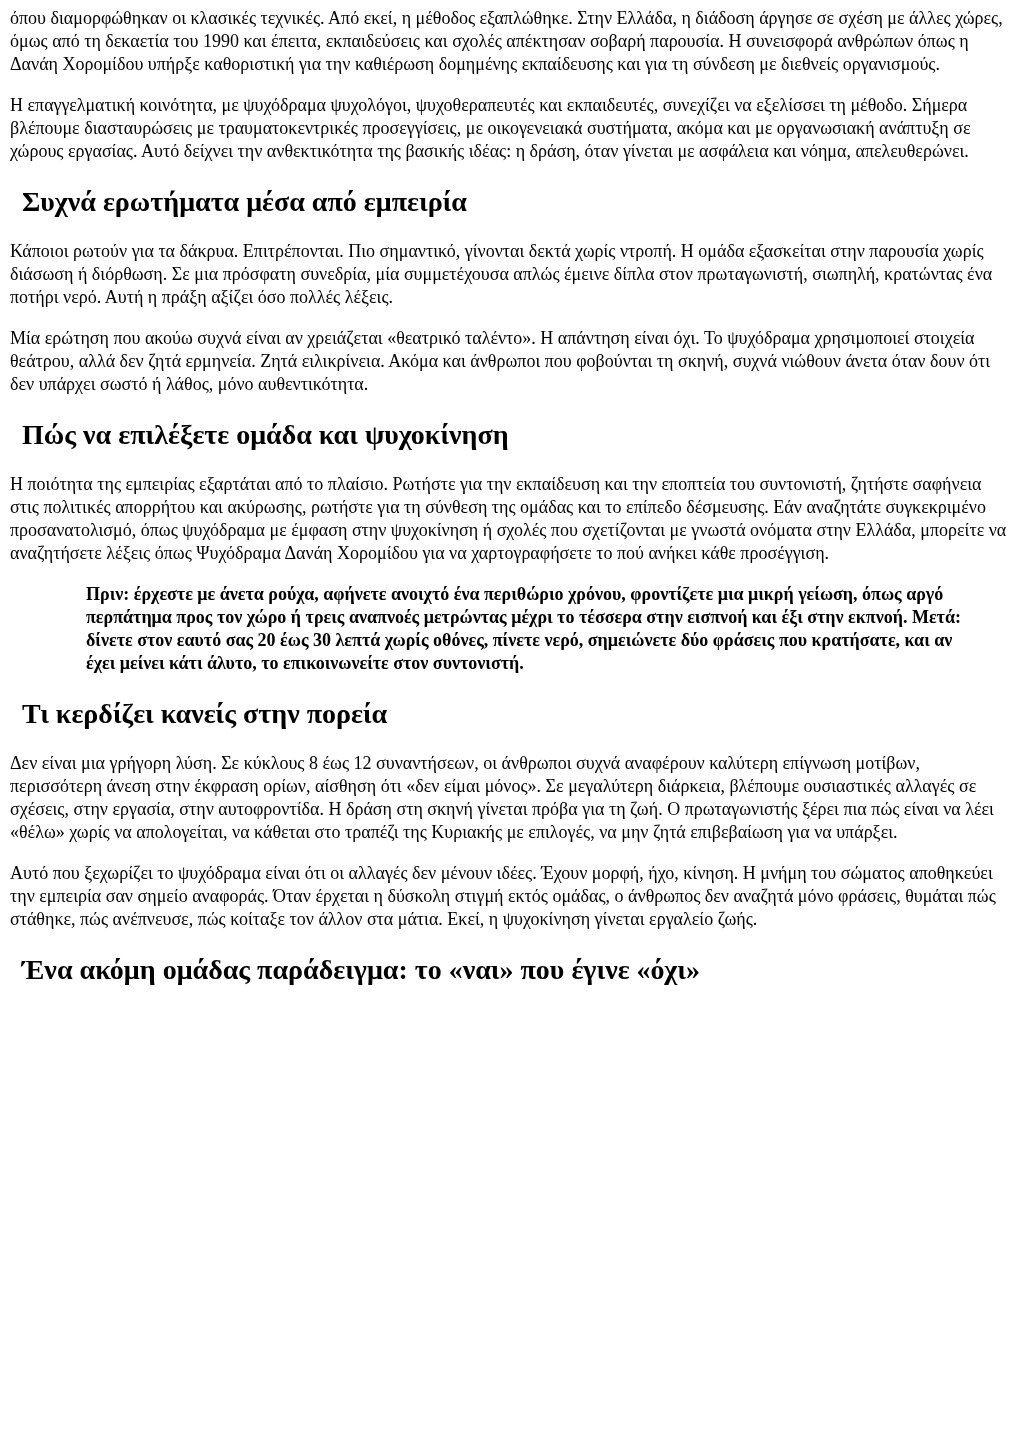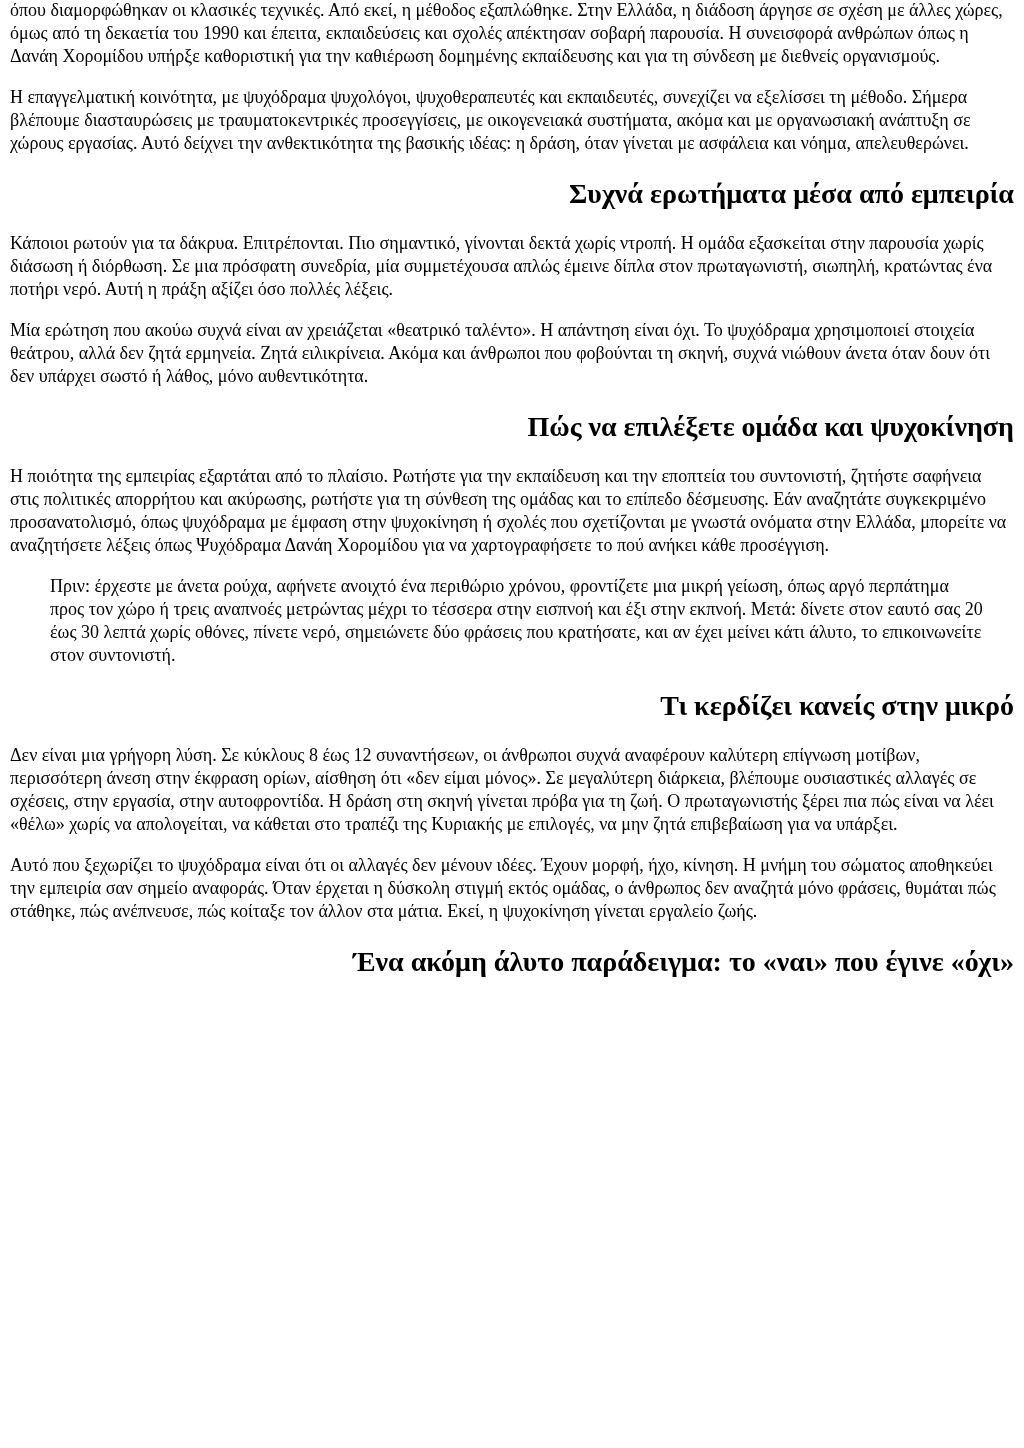--- a/index.html
+++ b/index.html
@@ -11,36 +11,36 @@
       width: 1024px;
       height: 1448px;
       overflow: hidden;
       font-family: "Liberation Serif", "DejaVu Serif", serif;
       color: #000000;
       font-size: 18px;
       line-height: 23px;
     }
     .page {
       position: relative;
-      padding: 0 10px 0 10px;
+      padding: 8px 10px 0 10px;
       margin-top: -1px;
     }
     p {
       margin: 0 0 18px 0;
     }
     h2 {
       font-family: "Liberation Serif", "DejaVu Serif", serif;
       font-size: 28px;
       line-height: 34px;
       font-weight: bold;
       margin: 22px 0 21px 12px;
-      text-align: right;
     }
     blockquote {
-      margin: 18px 30px 18px 40px;
+      margin: 18px 30px 18px 76px;
+      font-weight: bold;
     }
     blockquote p {
       margin: 0;
     }
   </style>
 </head>
 <body>
 
 <div class="page">
   <p>όπου διαμορφώθηκαν οι κλασικές τεχνικές. Από εκεί, η μέθοδος εξαπλώθηκε. Στην Ελλάδα, η διάδοση άργησε σε σχέση με άλλες χώρες, όμως από τη δεκαετία του 1990 και έπειτα, εκπαιδεύσεις και σχολές απέκτησαν σοβαρή παρουσία. Η συνεισφορά ανθρώπων όπως η Δανάη Χορομίδου υπήρξε καθοριστική για την καθιέρωση δομημένης εκπαίδευσης και για τη σύνδεση με διεθνείς οργανισμούς.</p>
@@ -50,18 +50,18 @@
   <p>Κάποιοι ρωτούν για τα δάκρυα. Επιτρέπονται. Πιο σημαντικό, γίνονται δεκτά χωρίς ντροπή. Η ομάδα εξασκείται στην παρουσία χωρίς διάσωση ή διόρθωση. Σε μια πρόσφατη συνεδρία, μία συμμετέχουσα απλώς έμεινε δίπλα στον πρωταγωνιστή, σιωπηλή, κρατώντας ένα ποτήρι νερό. Αυτή η πράξη αξίζει όσο πολλές λέξεις.</p>
   <p>Μία ερώτηση που ακούω συχνά είναι αν χρειάζεται «θεατρικό ταλέντο». Η απάντηση είναι όχι. Το ψυχόδραμα χρησιμοποιεί στοιχεία θεάτρου, αλλά δεν ζητά ερμηνεία. Ζητά ειλικρίνεια. Ακόμα και άνθρωποι που φοβούνται τη σκηνή, συχνά νιώθουν άνετα όταν δουν ότι δεν υπάρχει σωστό ή λάθος, μόνο αυθεντικότητα.</p>
 
   <h2>Πώς να επιλέξετε ομάδα και ψυχοκίνηση</h2>
   <p>Η ποιότητα της εμπειρίας εξαρτάται από το πλαίσιο. Ρωτήστε για την εκπαίδευση και την εποπτεία του συντονιστή, ζητήστε σαφήνεια στις πολιτικές απορρήτου και ακύρωσης, ρωτήστε για τη σύνθεση της ομάδας και το επίπεδο δέσμευσης. Εάν αναζητάτε συγκεκριμένο προσανατολισμό, όπως ψυχόδραμα με έμφαση στην ψυχοκίνηση ή σχολές που σχετίζονται με γνωστά ονόματα στην Ελλάδα, μπορείτε να αναζητήσετε λέξεις όπως Ψυχόδραμα Δανάη Χορομίδου για να χαρτογραφήσετε το πού ανήκει κάθε προσέγγιση.</p>
 
   <blockquote>
     <p>Πριν: έρχεστε με άνετα ρούχα, αφήνετε ανοιχτό ένα περιθώριο χρόνου, φροντίζετε μια μικρή γείωση, όπως αργό περπάτημα προς τον χώρο ή τρεις αναπνοές μετρώντας μέχρι το τέσσερα στην εισπνοή και έξι στην εκπνοή. Μετά: δίνετε στον εαυτό σας 20 έως 30 λεπτά χωρίς οθόνες, πίνετε νερό, σημειώνετε δύο φράσεις που κρατήσατε, και αν έχει μείνει κάτι άλυτο, το επικοινωνείτε στον συντονιστή.</p>
   </blockquote>
 
-  <h2>Τι κερδίζει κανείς στην μικρό</h2>
+  <h2>Τι κερδίζει κανείς στην πορεία</h2>
   <p>Δεν είναι μια γρήγορη λύση. Σε κύκλους 8 έως 12 συναντήσεων, οι άνθρωποι συχνά αναφέρουν καλύτερη επίγνωση μοτίβων, περισσότερη άνεση στην έκφραση ορίων, αίσθηση ότι «δεν είμαι μόνος». Σε μεγαλύτερη διάρκεια, βλέπουμε ουσιαστικές αλλαγές σε σχέσεις, στην εργασία, στην αυτοφροντίδα. Η δράση στη σκηνή γίνεται πρόβα για τη ζωή. Ο πρωταγωνιστής ξέρει πια πώς είναι να λέει «θέλω» χωρίς να απολογείται, να κάθεται στο τραπέζι της Κυριακής με επιλογές, να μην ζητά επιβεβαίωση για να υπάρξει.</p>
   <p>Αυτό που ξεχωρίζει το ψυχόδραμα είναι ότι οι αλλαγές δεν μένουν ιδέες. Έχουν μορφή, ήχο, κίνηση. Η μνήμη του σώματος αποθηκεύει την εμπειρία σαν σημείο αναφοράς. Όταν έρχεται η δύσκολη στιγμή εκτός ομάδας, ο άνθρωπος δεν αναζητά μόνο φράσεις, θυμάται πώς στάθηκε, πώς ανέπνευσε, πώς κοίταξε τον άλλον στα μάτια. Εκεί, η ψυχοκίνηση γίνεται εργαλείο ζωής.</p>
 
-  <h2>Ένα ακόμη άλυτο παράδειγμα: το «ναι» που έγινε «όχι»</h2>
+  <h2>Ένα ακόμη ομάδας παράδειγμα: το «ναι» που έγινε «όχι»</h2>
 </div>
 
 </body></html>

